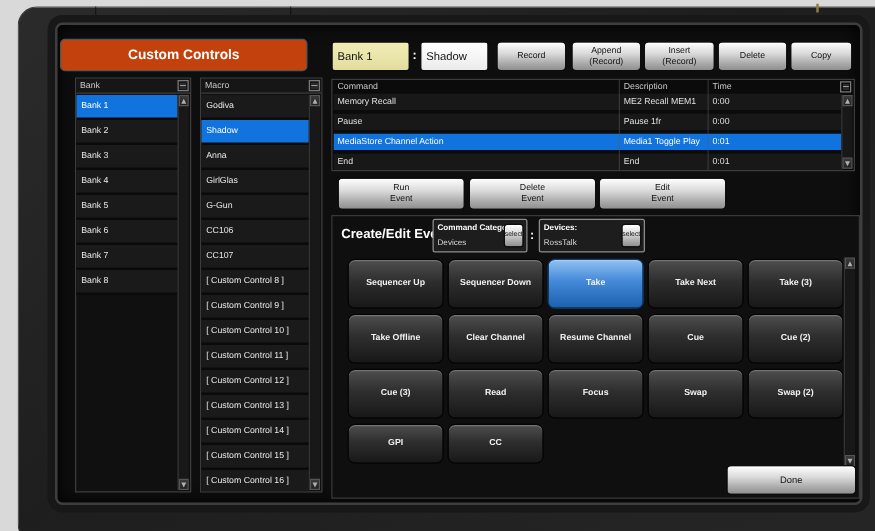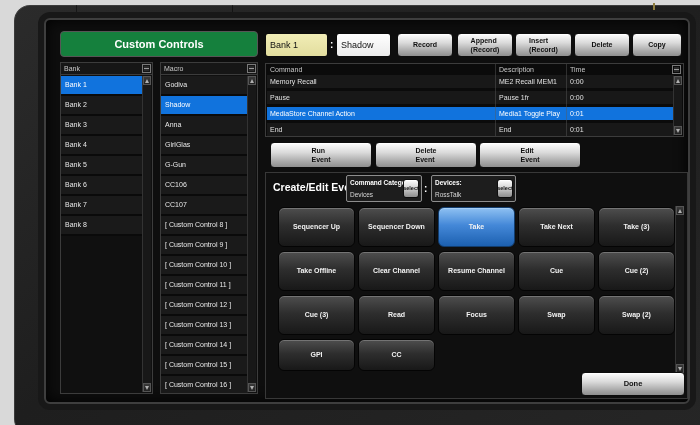--- a/index.html
+++ b/index.html
@@ -13,22 +13,22 @@
   .bezel-seam { position: absolute; top: 5px; width: 1px; height: 16px; background: rgba(0,0,0,.45); }
   .led { position: absolute; left: 653px; top: 3px; width: 2px; height: 7px; background: #8f7d3e; }
 
   
   .screen { position: absolute; left: 44px; top: 18px; width: 646px; height: 386px;
             background: #0e0e0e; border: 2px solid #3e3e3e; border-radius: 6px;
             box-shadow: 0 0 0 6px #181818, inset 0 0 14px #000; }
   .content { position: absolute; left: 46px; top: 20px; width: 642px; height: 382px; color: #e8e8e8; }
 
   
-  .cc-title { position: absolute; left: 14px; top: 11px; width: 198px; height: 26px;
-              background: #15803d; border: 1px solid #565656; border-radius: 4px;
+  .cc-title { position: absolute; left: 2px; top: 11px; width: 198px; height: 26px;
+              background: #c2410c; border: 1px solid #565656; border-radius: 4px;
               color: #fff; font-weight: bold; font-size: 11px; text-align: center; line-height: 24px; }
   .listbox { position: absolute; top: 42px; height: 332px; border: 1px solid #3c3c3c; background: #101010; }
   .listbox.banks  { left: 14px;  width: 93px; }
   .listbox.macros { left: 114px; width: 98px; }
   .list-header { position: absolute; left: 0; top: 0; right: 0; height: 12px; background: #161616;
                  border-bottom: 1px solid #3c3c3c; font-size: 7px; color: #c9c9c9; line-height: 11px; padding-left: 3px; }
   .opt-icon { position: absolute; right: 1px; top: 1px; width: 9px; height: 9px; border: 1px solid #7a7a7a;
               background: #2a2a2a; background-image: repeating-linear-gradient(180deg, #9a9a9a 0 1px, transparent 1px 3px);
               background-clip: content-box; padding: 1px; }
   .list-body { position: absolute; left: 0; top: 13px; right: 9px; bottom: 0; overflow: hidden; }
@@ -47,22 +47,22 @@
             border-left: 2.5px solid transparent; border-right: 2.5px solid transparent; border-top: 4px solid #b0b0b0; }
 
   
   .field { position: absolute; top: 13px; height: 24px; border: 1px solid #0b0b0b; border-radius: 3px;
            color: #111; font-size: 9px; line-height: 22px; padding-left: 4px; }
   .field.bank  { left: 219px; width: 63px; background: linear-gradient(#f1edb6, #e2dd9e); }
   .field.macro { left: 290px; width: 55px; background: linear-gradient(#ffffff, #ebebeb); }
   .colon { position: absolute; color: #fff; font-weight: bold; font-size: 10px; }
   .colon.c1 { left: 284px; top: 19px; }
   .metal-btn { position: absolute; background: linear-gradient(180deg, #fefefe 0%, #dadada 40%, #a8a8a8 78%, #8f8f8f 100%);
-               border: 1px solid #0d0d0d; border-radius: 4px; color: #111; font-weight: bold; font-size: 7px;
-               display: flex; align-items: center; justify-content: center; 
+               border: 1px solid #0d0d0d; border-radius: 4px; color: #111; font-weight: normal; font-size: 7px;
+               display: flex; align-items: center; justify-content: center; text-align: center;
                white-space: pre-line; line-height: 1.3; box-shadow: inset 0 1px 0 #fff; }
 
   
   .etable { position: absolute; left: 219px; top: 43px; width: 419px; height: 74px;
             background: #0b0b0b; border: 1px solid #3c3c3c; }
   .etable .th { position: absolute; top: 1px; font-size: 7px; color: #c8c8c8; line-height: 10px; }
   .etable .th1 { left: 4px; } .etable .th2 { left: 233px; } .etable .th3 { left: 304px; }
   .col-div { position: absolute; top: 0; bottom: 0; width: 1px; background: rgba(90,90,90,.45); z-index: 3; }
   .trow { position: absolute; left: 1px; width: 407px; height: 13px; background: #181818; }
   .trow.selected { background: #1173dd; }

